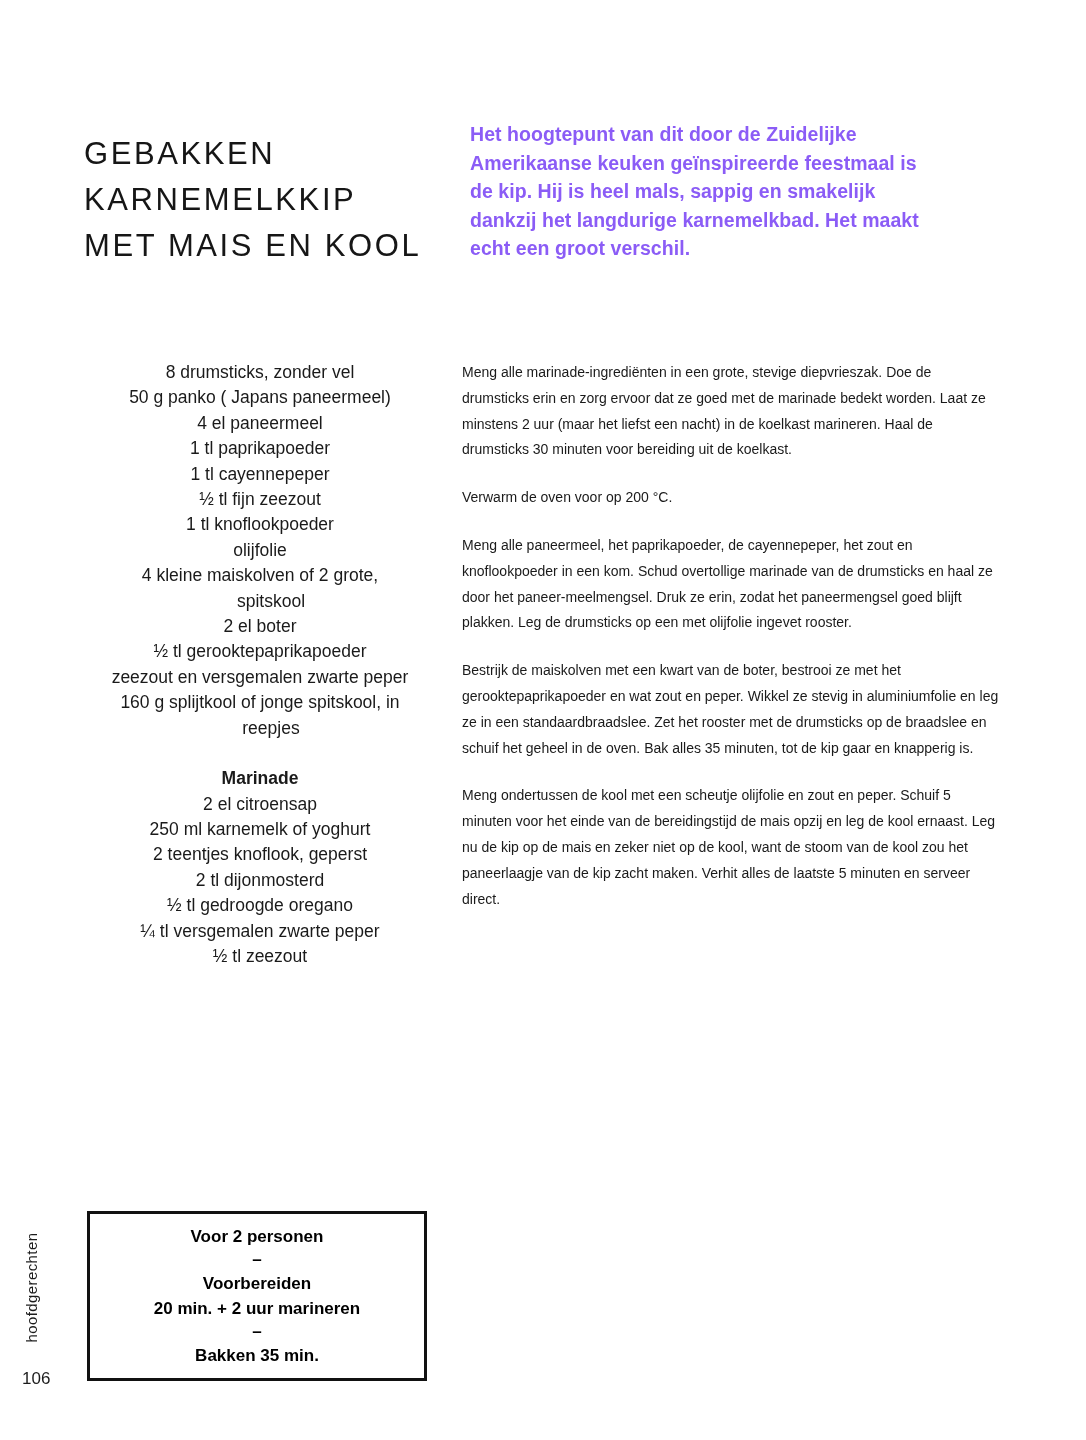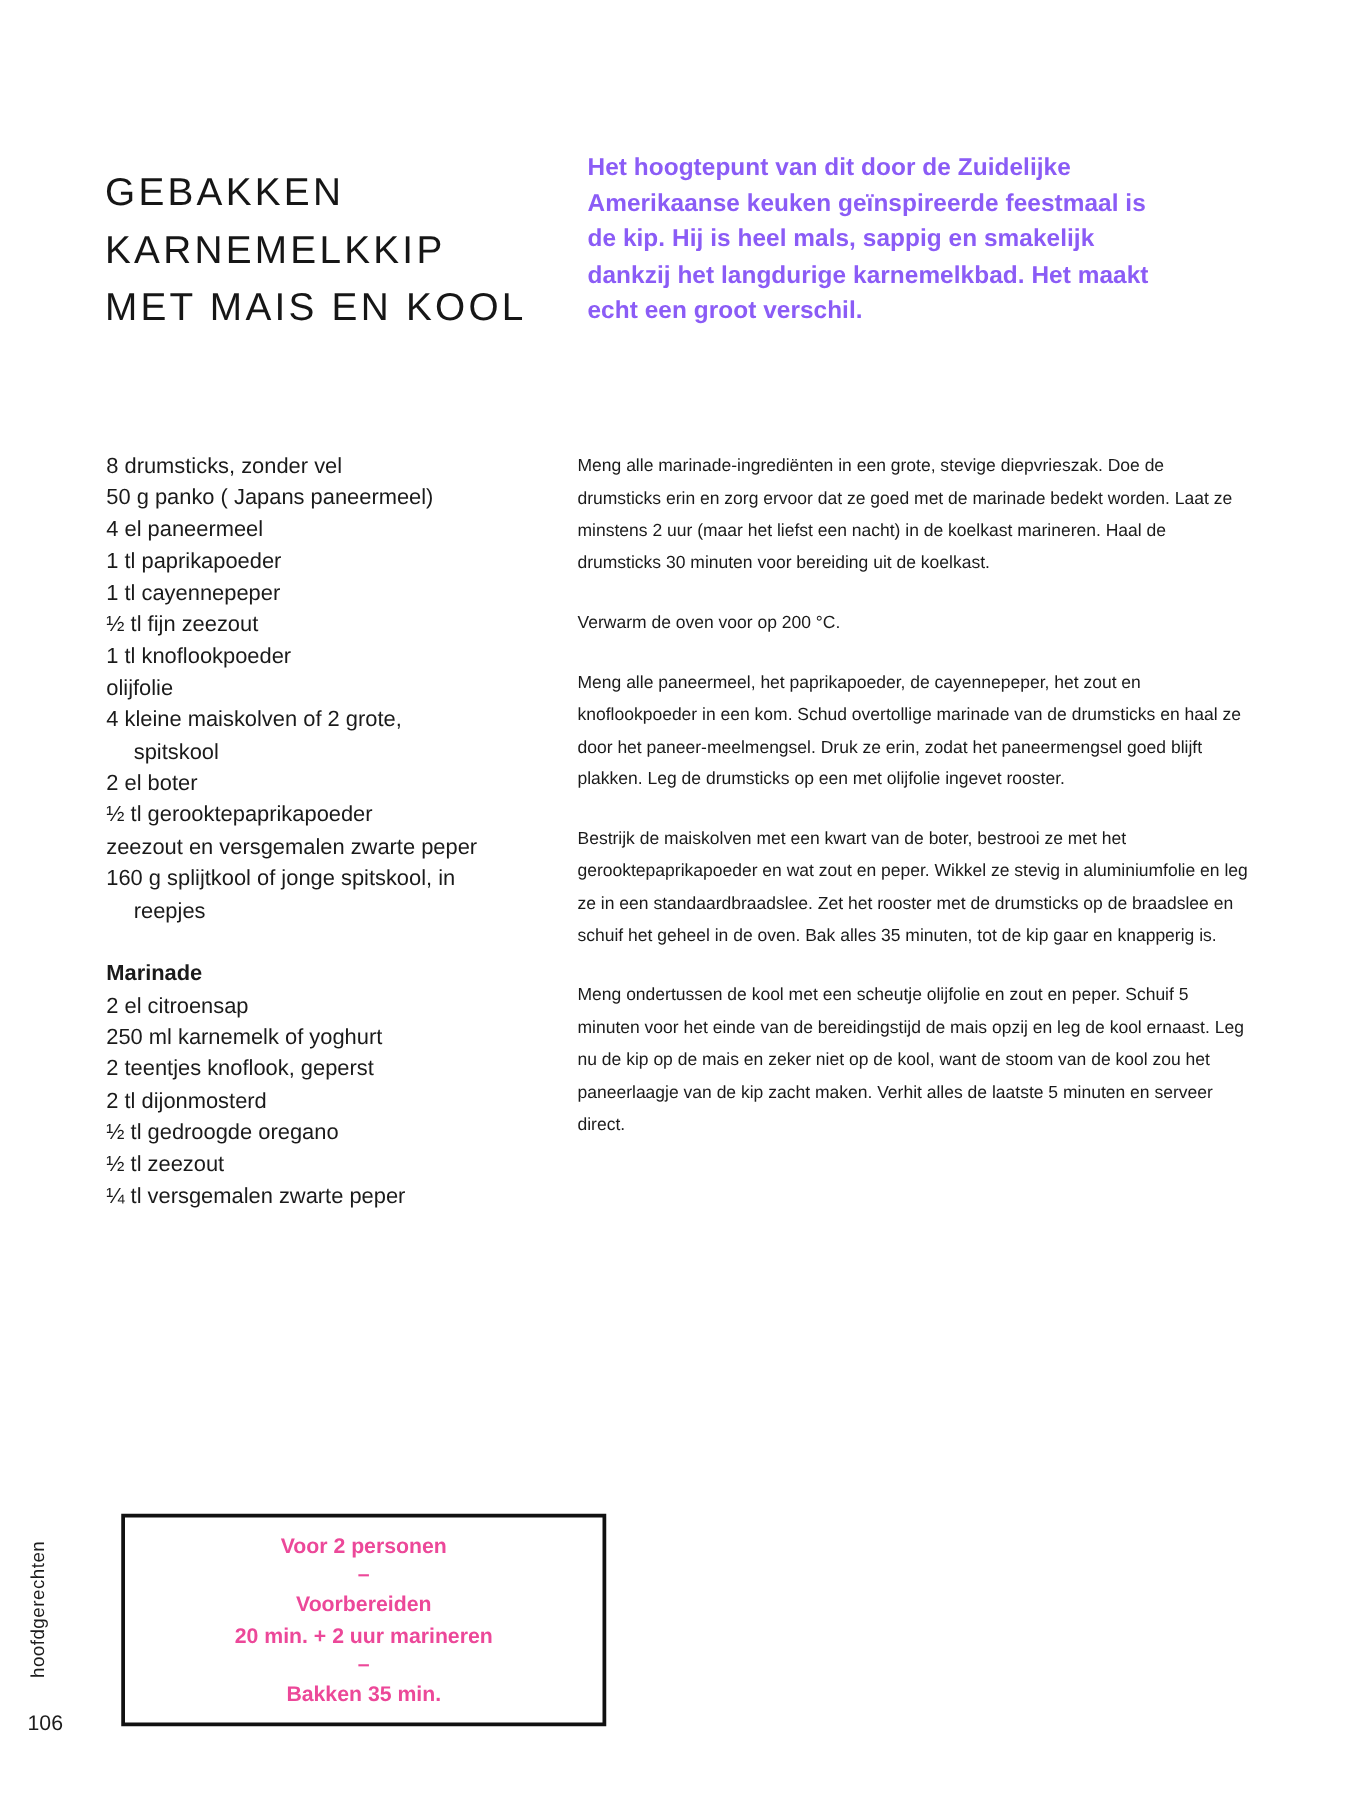--- a/index.html
+++ b/index.html
@@ -53,20 +53,21 @@
 
   
   .ingredients {
     position: absolute;
     left: 85px;
     top: 328px;
     width: 350px;
     font-size: 17.5px;
     line-height: 25.4px;
     color: #1a1a1a;
+    text-align: center;
   }
   .ing-line {
     white-space: pre-wrap;
   }
   .ing-line.cont {
     padding-left: 22px;
   }
   .sub-head {
     font-weight: 700;
     margin-top: 25px;
@@ -85,35 +86,35 @@
   .method p {
     margin: 0 0 22px 0;
   }
   .method p:last-child {
     margin-bottom: 0;
   }
 
   
   .info-box {
     position: absolute;
-    left: 97px;
+    left: 87px;
     top: 1179px;
-    width: 388px;
+    width: 340px;
     height: 170px;
     border: 3px solid #111111;
     box-sizing: border-box;
     display: flex;
     flex-direction: column;
     align-items: center;
     justify-content: center;
     font-weight: 700;
     font-size: 17px;
     line-height: 25px;
     text-align: center;
-    color: #ec4899;
+    color: #000000;
   }
   .info-box .dash {
     line-height: 22px;
     font-weight: 700;
   }
 
   
   .chapter-label {
     position: absolute;
     left: -44px;
@@ -164,22 +165,22 @@
         <div class="ing-line">160 g splijtkool of jonge spitskool, in</div>
         <div class="ing-line cont">reepjes</div>
       </div>
     <div class="sub-head">Marinade</div>
     <div>
         <div class="ing-line">2 el citroensap</div>
         <div class="ing-line">250 ml karnemelk of yoghurt</div>
         <div class="ing-line">2 teentjes knoflook, geperst</div>
         <div class="ing-line">2 tl dijonmosterd</div>
         <div class="ing-line">½ tl gedroogde oregano</div>
+        <div class="ing-line">¼ tl versgemalen zwarte peper</div>
         <div class="ing-line">½ tl zeezout</div>
-        <div class="ing-line">¼ tl versgemalen zwarte peper</div>
       </div>
   </div>
 
   <div class="method">
       <p>Meng alle marinade-ingrediënten in een grote, stevige diepvrieszak. Doe de drumsticks erin en zorg ervoor dat ze goed met de marinade bedekt worden. Laat ze minstens 2 uur (maar het liefst een nacht) in de koelkast marineren. Haal de drumsticks 30 minuten voor bereiding uit de koelkast.</p>
       <p>Verwarm de oven voor op 200 °C.</p>
       <p>Meng alle paneermeel, het paprikapoeder, de cayennepeper, het zout en knoflookpoeder in een kom. Schud overtollige marinade van de drumsticks en haal ze door het paneer-meelmengsel. Druk ze erin, zodat het paneermengsel goed blijft plakken. Leg de drumsticks op een met olijfolie ingevet rooster.</p>
       <p>Bestrijk de maiskolven met een kwart van de boter, bestrooi ze met het gerooktepaprikapoeder en wat zout en peper. Wikkel ze stevig in aluminiumfolie en leg ze in een standaardbraadslee. Zet het rooster met de drumsticks op de braadslee en schuif het geheel in de oven. Bak alles 35 minuten, tot de kip gaar en knapperig is.</p>
       <p>Meng ondertussen de kool met een scheutje olijfolie en zout en peper. Schuif 5 minuten voor het einde van de bereidingstijd de mais opzij en leg de kool ernaast. Leg nu de kip op de mais en zeker niet op de kool, want de stoom van de kool zou het paneerlaagje van de kip zacht maken. Verhit alles de laatste 5 minuten en serveer direct.</p>
     </div>

